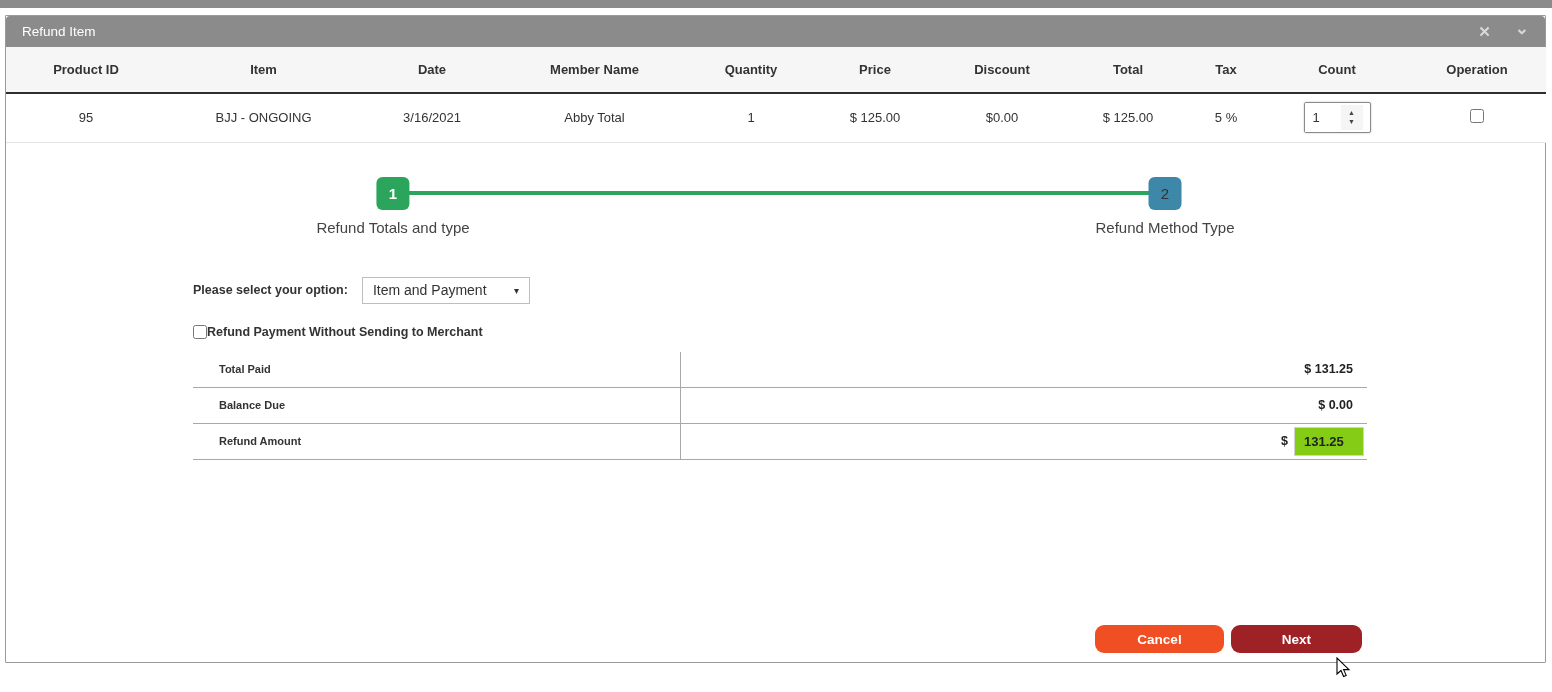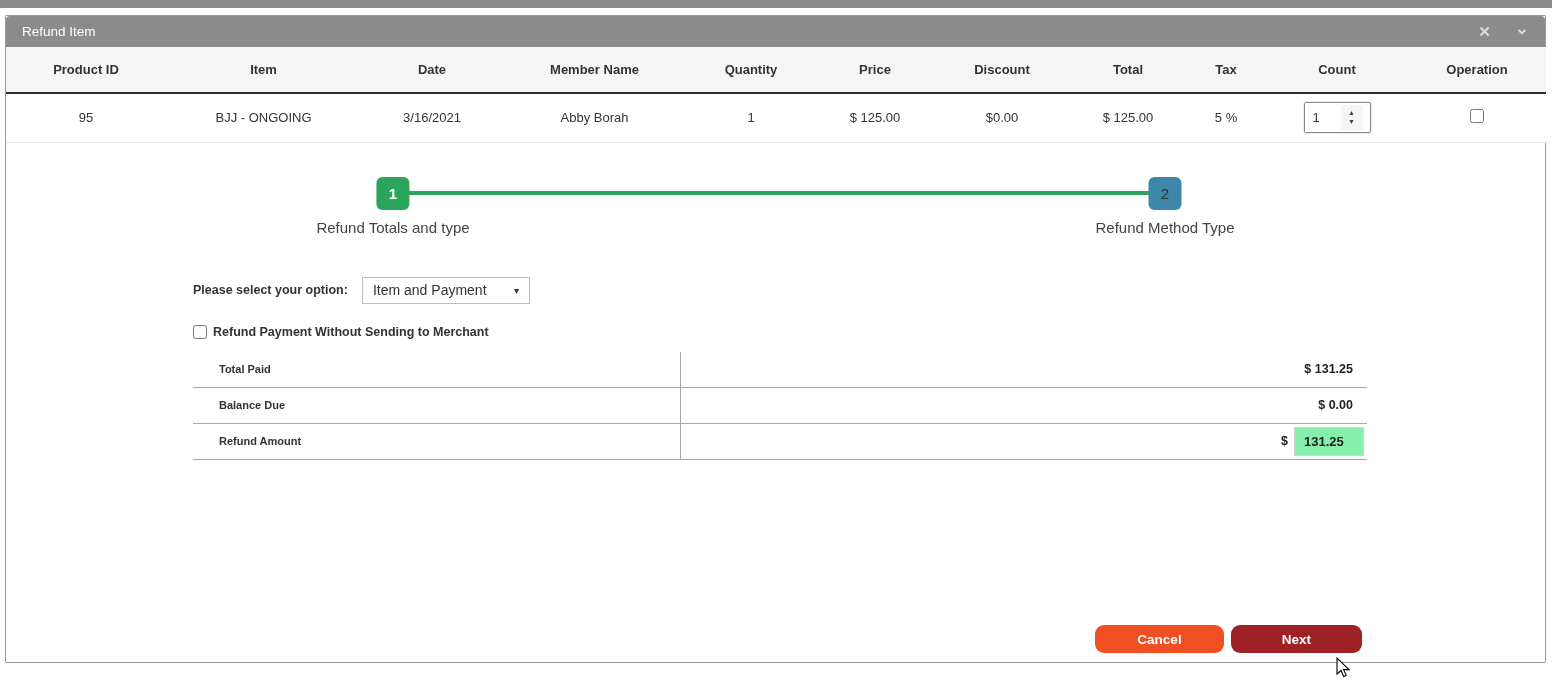--- a/index.html
+++ b/index.html
@@ -117,21 +117,21 @@
     border: 1px solid #bdbdbd;
     background: #fff;
     display: flex; align-items: center; justify-content: space-between;
     padding: 0 10px;
     font-size: 14px; color: #333;
     cursor: pointer;
   }
   .select-caret { font-size: 10px; color: #333; }
   .merchant-row {
     margin: 21px 0 0 187px;
-    display: flex; align-items: center; gap: 6px;
+    display: flex; align-items: center; 
   }
   .merchant-row label { font-size: 12.5px; font-weight: bold; color: #333; }
 
   
   .totals { margin: 13px 0 0 187px; width: 1174px; }
   .t-row { height: 36px; display: flex; border-bottom: 1px solid #a8a8a8; }
   .t-label {
     width: 488px; padding-left: 26px;
     display: flex; align-items: center;
     font-size: 11px; font-weight: bold; color: #333;
@@ -140,21 +140,21 @@
   .t-value {
     flex: 1;
     display: flex; align-items: center; justify-content: flex-end;
     padding-right: 14px;
     font-size: 12.5px; font-weight: bold; color: #222;
   }
   .t-row.refund .t-value { padding-right: 3px; }
   .refund-input {
     width: 70px; height: 29px;
     margin-left: 6px;
-    background: #86efac;
+    background: #84cc16;
     border: 1px solid #d2d2d2;
     font-family: "Liberation Sans", sans-serif;
     font-size: 13px; font-weight: bold; color: #222;
     padding-left: 9px;
     outline: none;
   }
 
   
   .footer {
     position: absolute; bottom: 9px; right: 183px;
@@ -213,21 +213,21 @@
         <th>Tax</th>
         <th>Count</th>
         <th>Operation</th>
       </tr>
     </thead>
     <tbody>
       <tr>
         <td>95</td>
         <td>BJJ - ONGOING</td>
         <td>3/16/2021</td>
-        <td>Abby Borah</td>
+        <td>Abby Total</td>
         <td>1</td>
         <td>$ 125.00</td>
         <td>$0.00</td>
         <td>$ 125.00</td>
         <td>5 %</td>
         <td>
           <span class="count-box">
             <input type="text" class="count-input" value="1" style="">
             <span class="count-spin">
               <span>▲</span>

